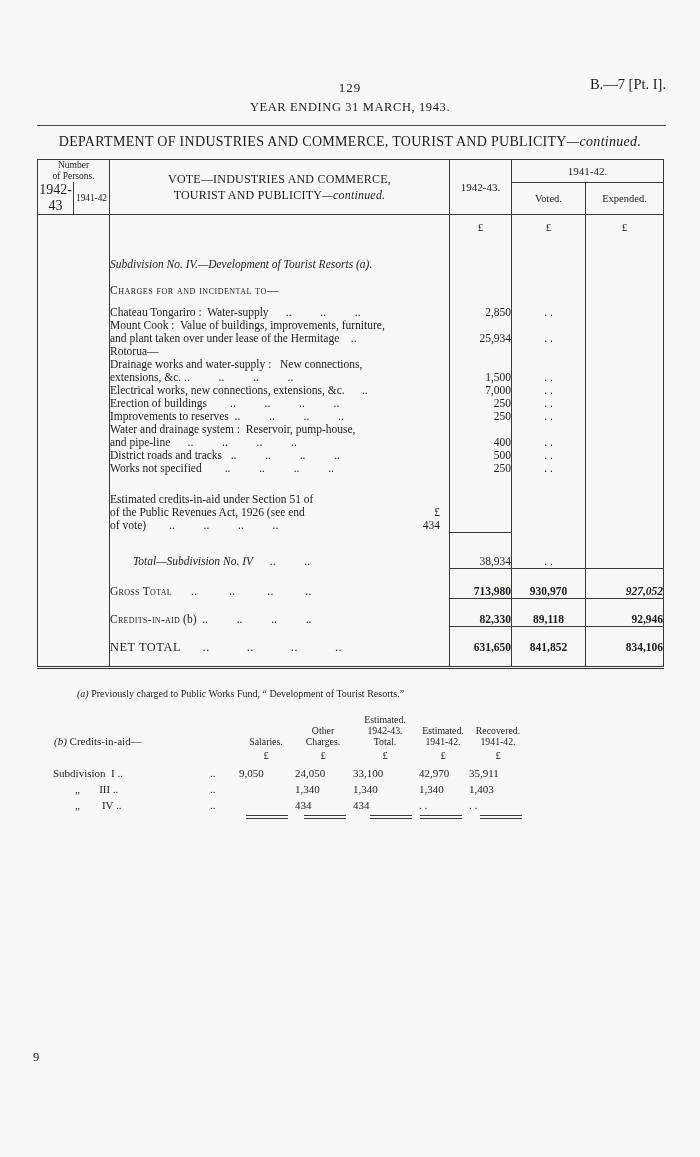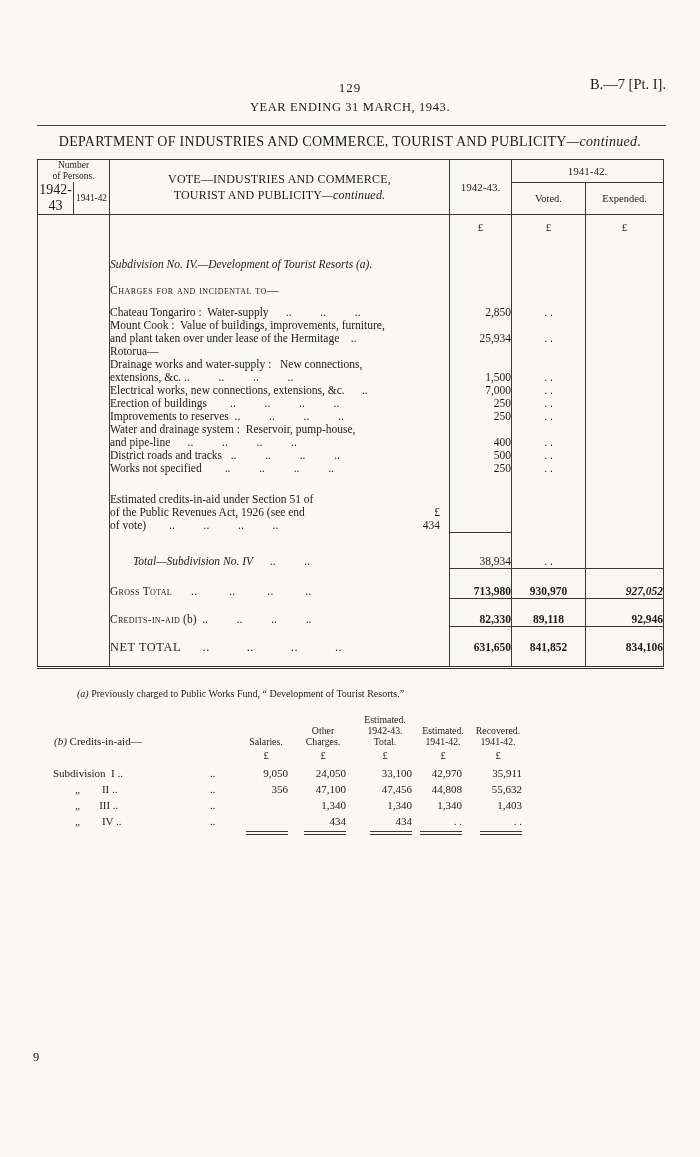--- a/index.html
+++ b/index.html
@@ -71,21 +71,21 @@
   
   .note-a { margin:19px 0 0 77px; font-size:10px; }
   .credits-wrap { margin:15px 0 0 52px; }
   .credits-table { border-collapse:collapse; table-layout:fixed; }
   .credits-table th { font-weight:normal; font-size:9.8px; line-height:11px; text-align:center;
                       vertical-align:bottom; white-space:pre-line; padding:0 0 1px; }
   th.ct-label { text-align:left; font-size:11px; white-space:nowrap; padding-left:2px; }
   .ct-cur td { text-align:center; font-size:10.5px; padding:2px 0 4px; }
   td.ct-lab { white-space:pre; font-size:11px; line-height:14px; }
   td.ct-lead { font-size:11px; line-height:14px; padding-left:8px; }
-  td.ct-val { text-align:right; padding-right:6px; font-size:11px; line-height:14px; }
+  td.ct-val { text-align:left; padding-right:6px; font-size:11px; line-height:14px; }
   tr.ct-totals td { padding-top:4px; padding-bottom:2px; }
   tr.ct-totals td.ct-val { border-top:1px solid #3a3a34; }
   tr.ct-dblrow td { padding-top:2px; }
   .dbl { height:4px; border-top:1px solid #3a3a34; border-bottom:1px solid #3a3a34;
          width:42px; margin:0 5px 0 auto; }
 
   .foot-num { position:absolute; left:33px; top:1050px; font-size:12.5px; }
 </style>
 </head>
 <body>
@@ -343,29 +343,20 @@
       <tr class="ct-row">
             <td class="ct-lab">Subdivision  I ..</td>
             <td class="ct-lead">..</td>
             <td class="ct-val">9,050</td>
             <td class="ct-val">24,050</td>
             <td class="ct-val">33,100</td>
             <td class="ct-val">42,970</td>
             <td class="ct-val">35,911</td>
           </tr>
           <tr class="ct-row">
-            <td class="ct-lab">        „        II ..</td>
-            <td class="ct-lead">..</td>
-            <td class="ct-val">356</td>
-            <td class="ct-val">47,100</td>
-            <td class="ct-val">47,456</td>
-            <td class="ct-val">44,808</td>
-            <td class="ct-val">55,632</td>
-          </tr>
-          <tr class="ct-row">
             <td class="ct-lab">        „       III ..</td>
             <td class="ct-lead">..</td>
             <td class="ct-val"></td>
             <td class="ct-val">1,340</td>
             <td class="ct-val">1,340</td>
             <td class="ct-val">1,340</td>
             <td class="ct-val">1,403</td>
           </tr>
           <tr class="ct-row">
             <td class="ct-lab">        „        IV ..</td>

